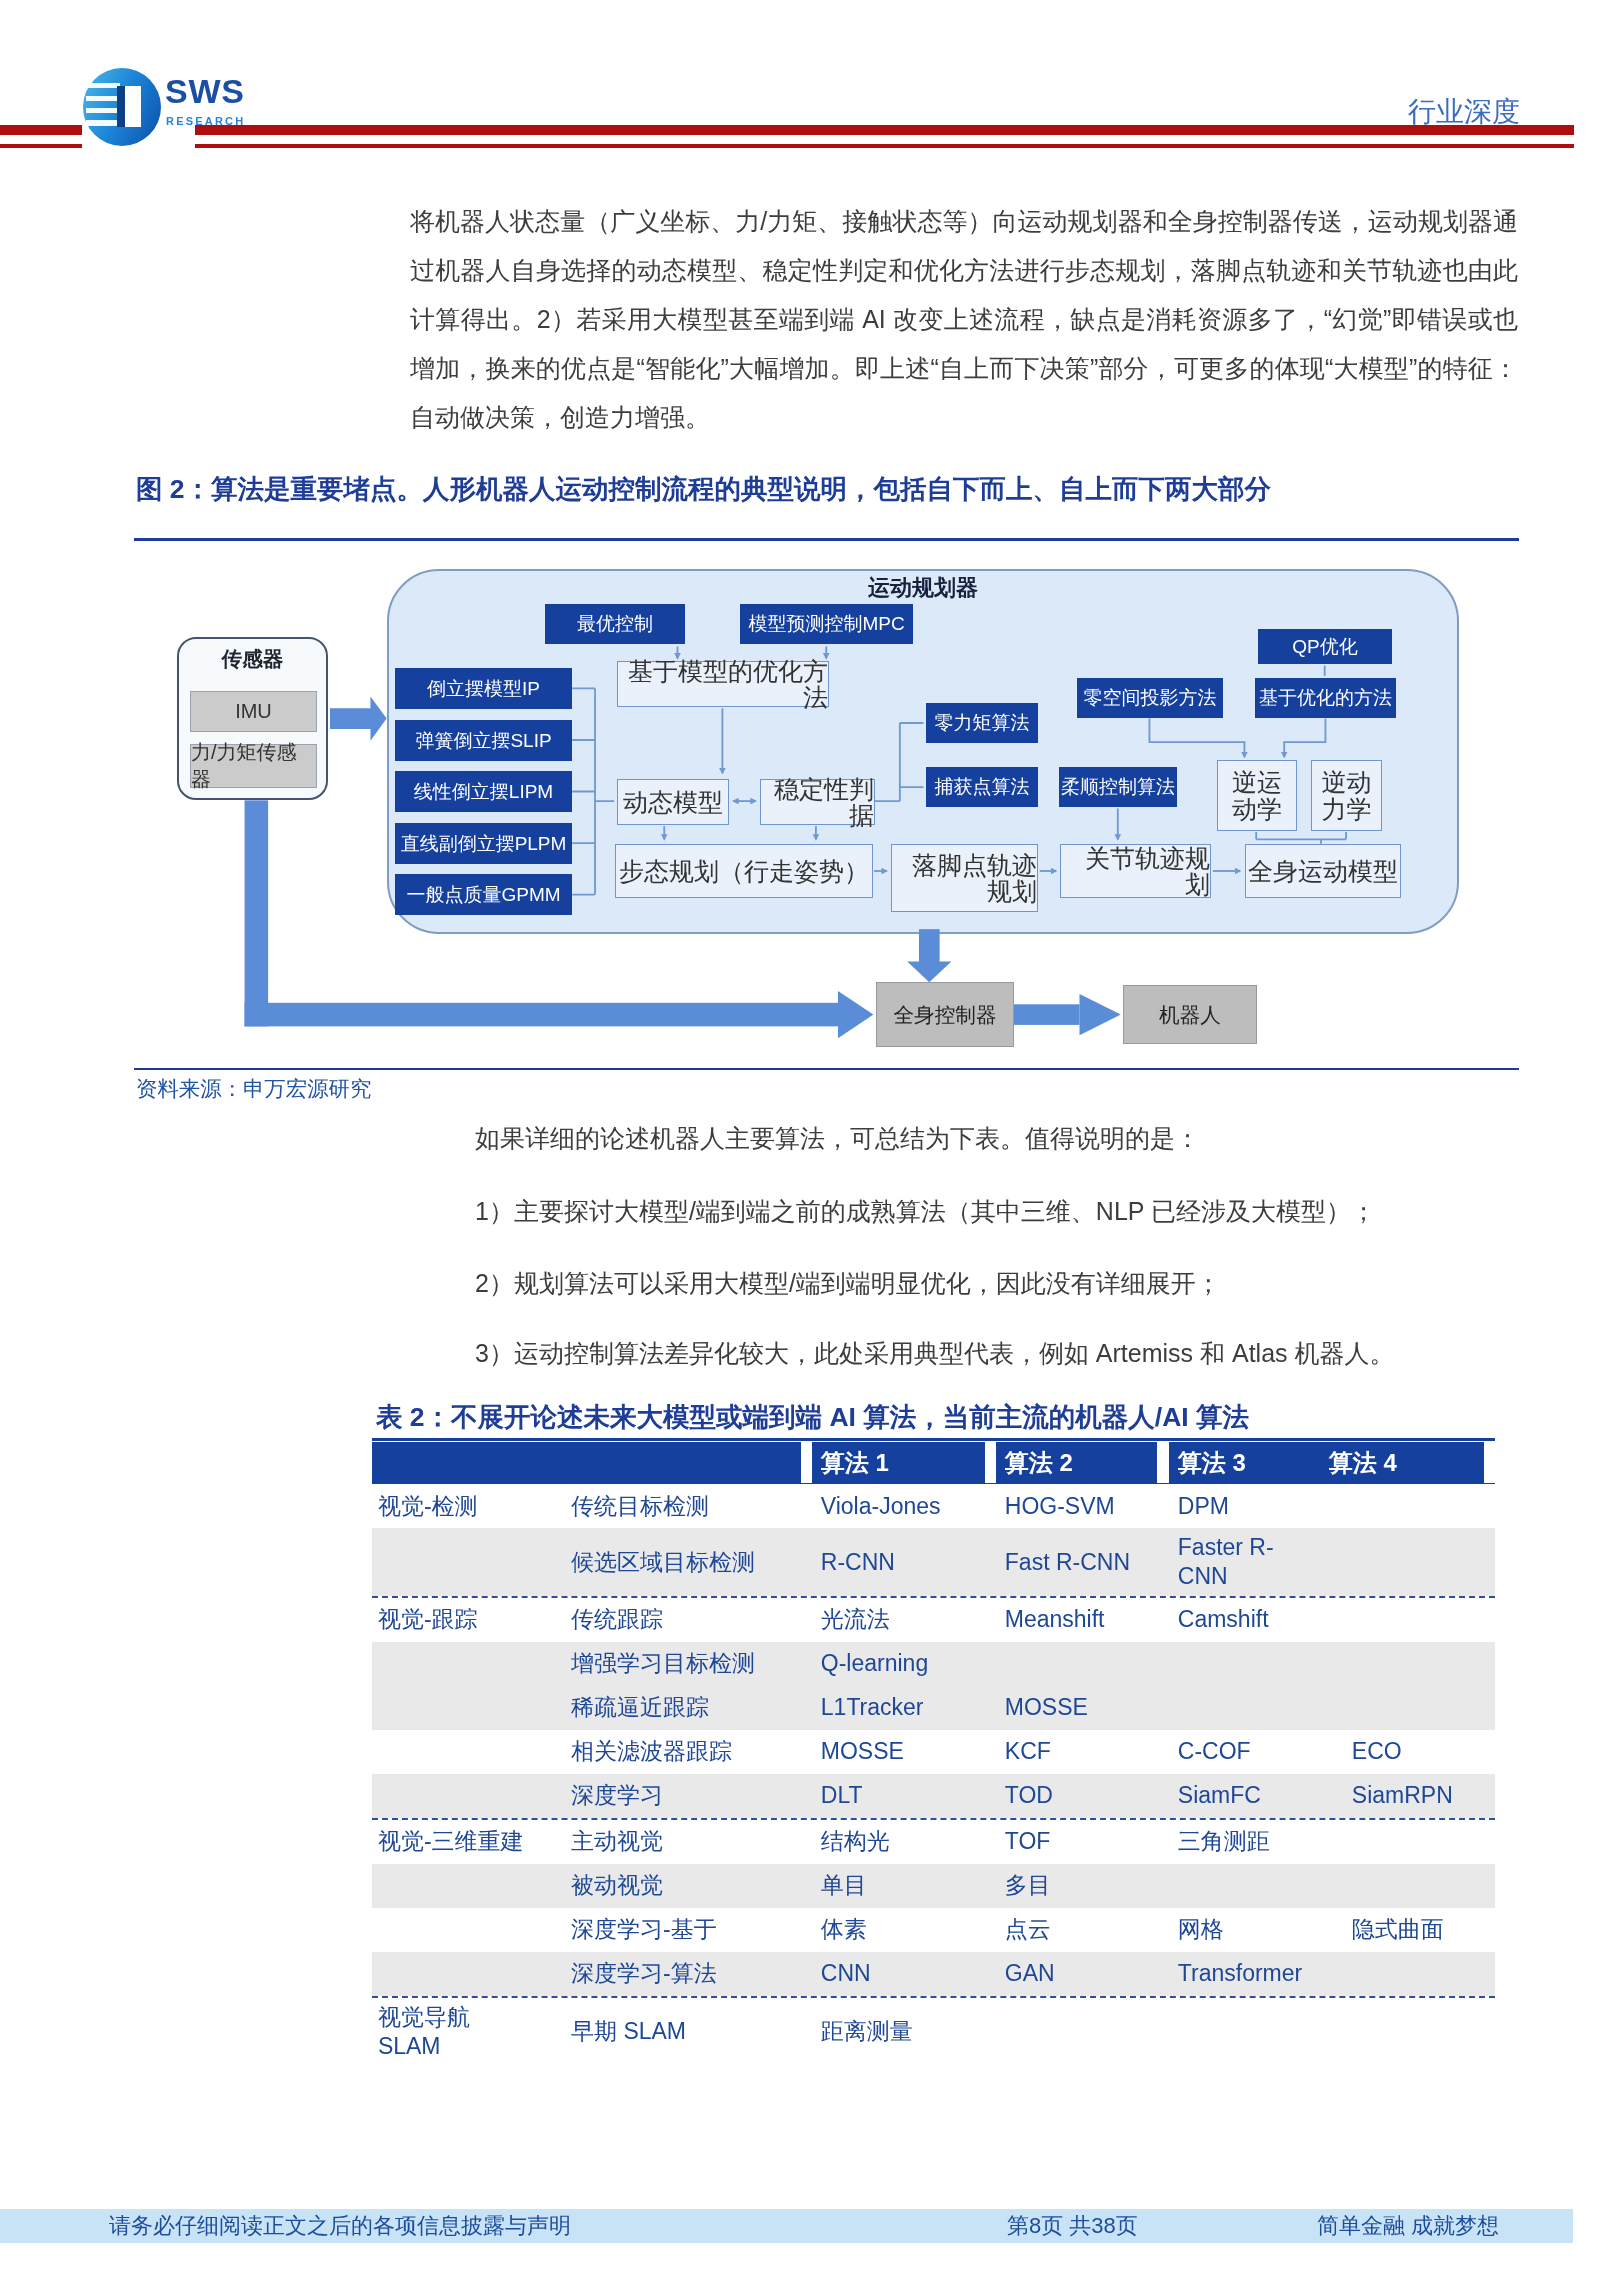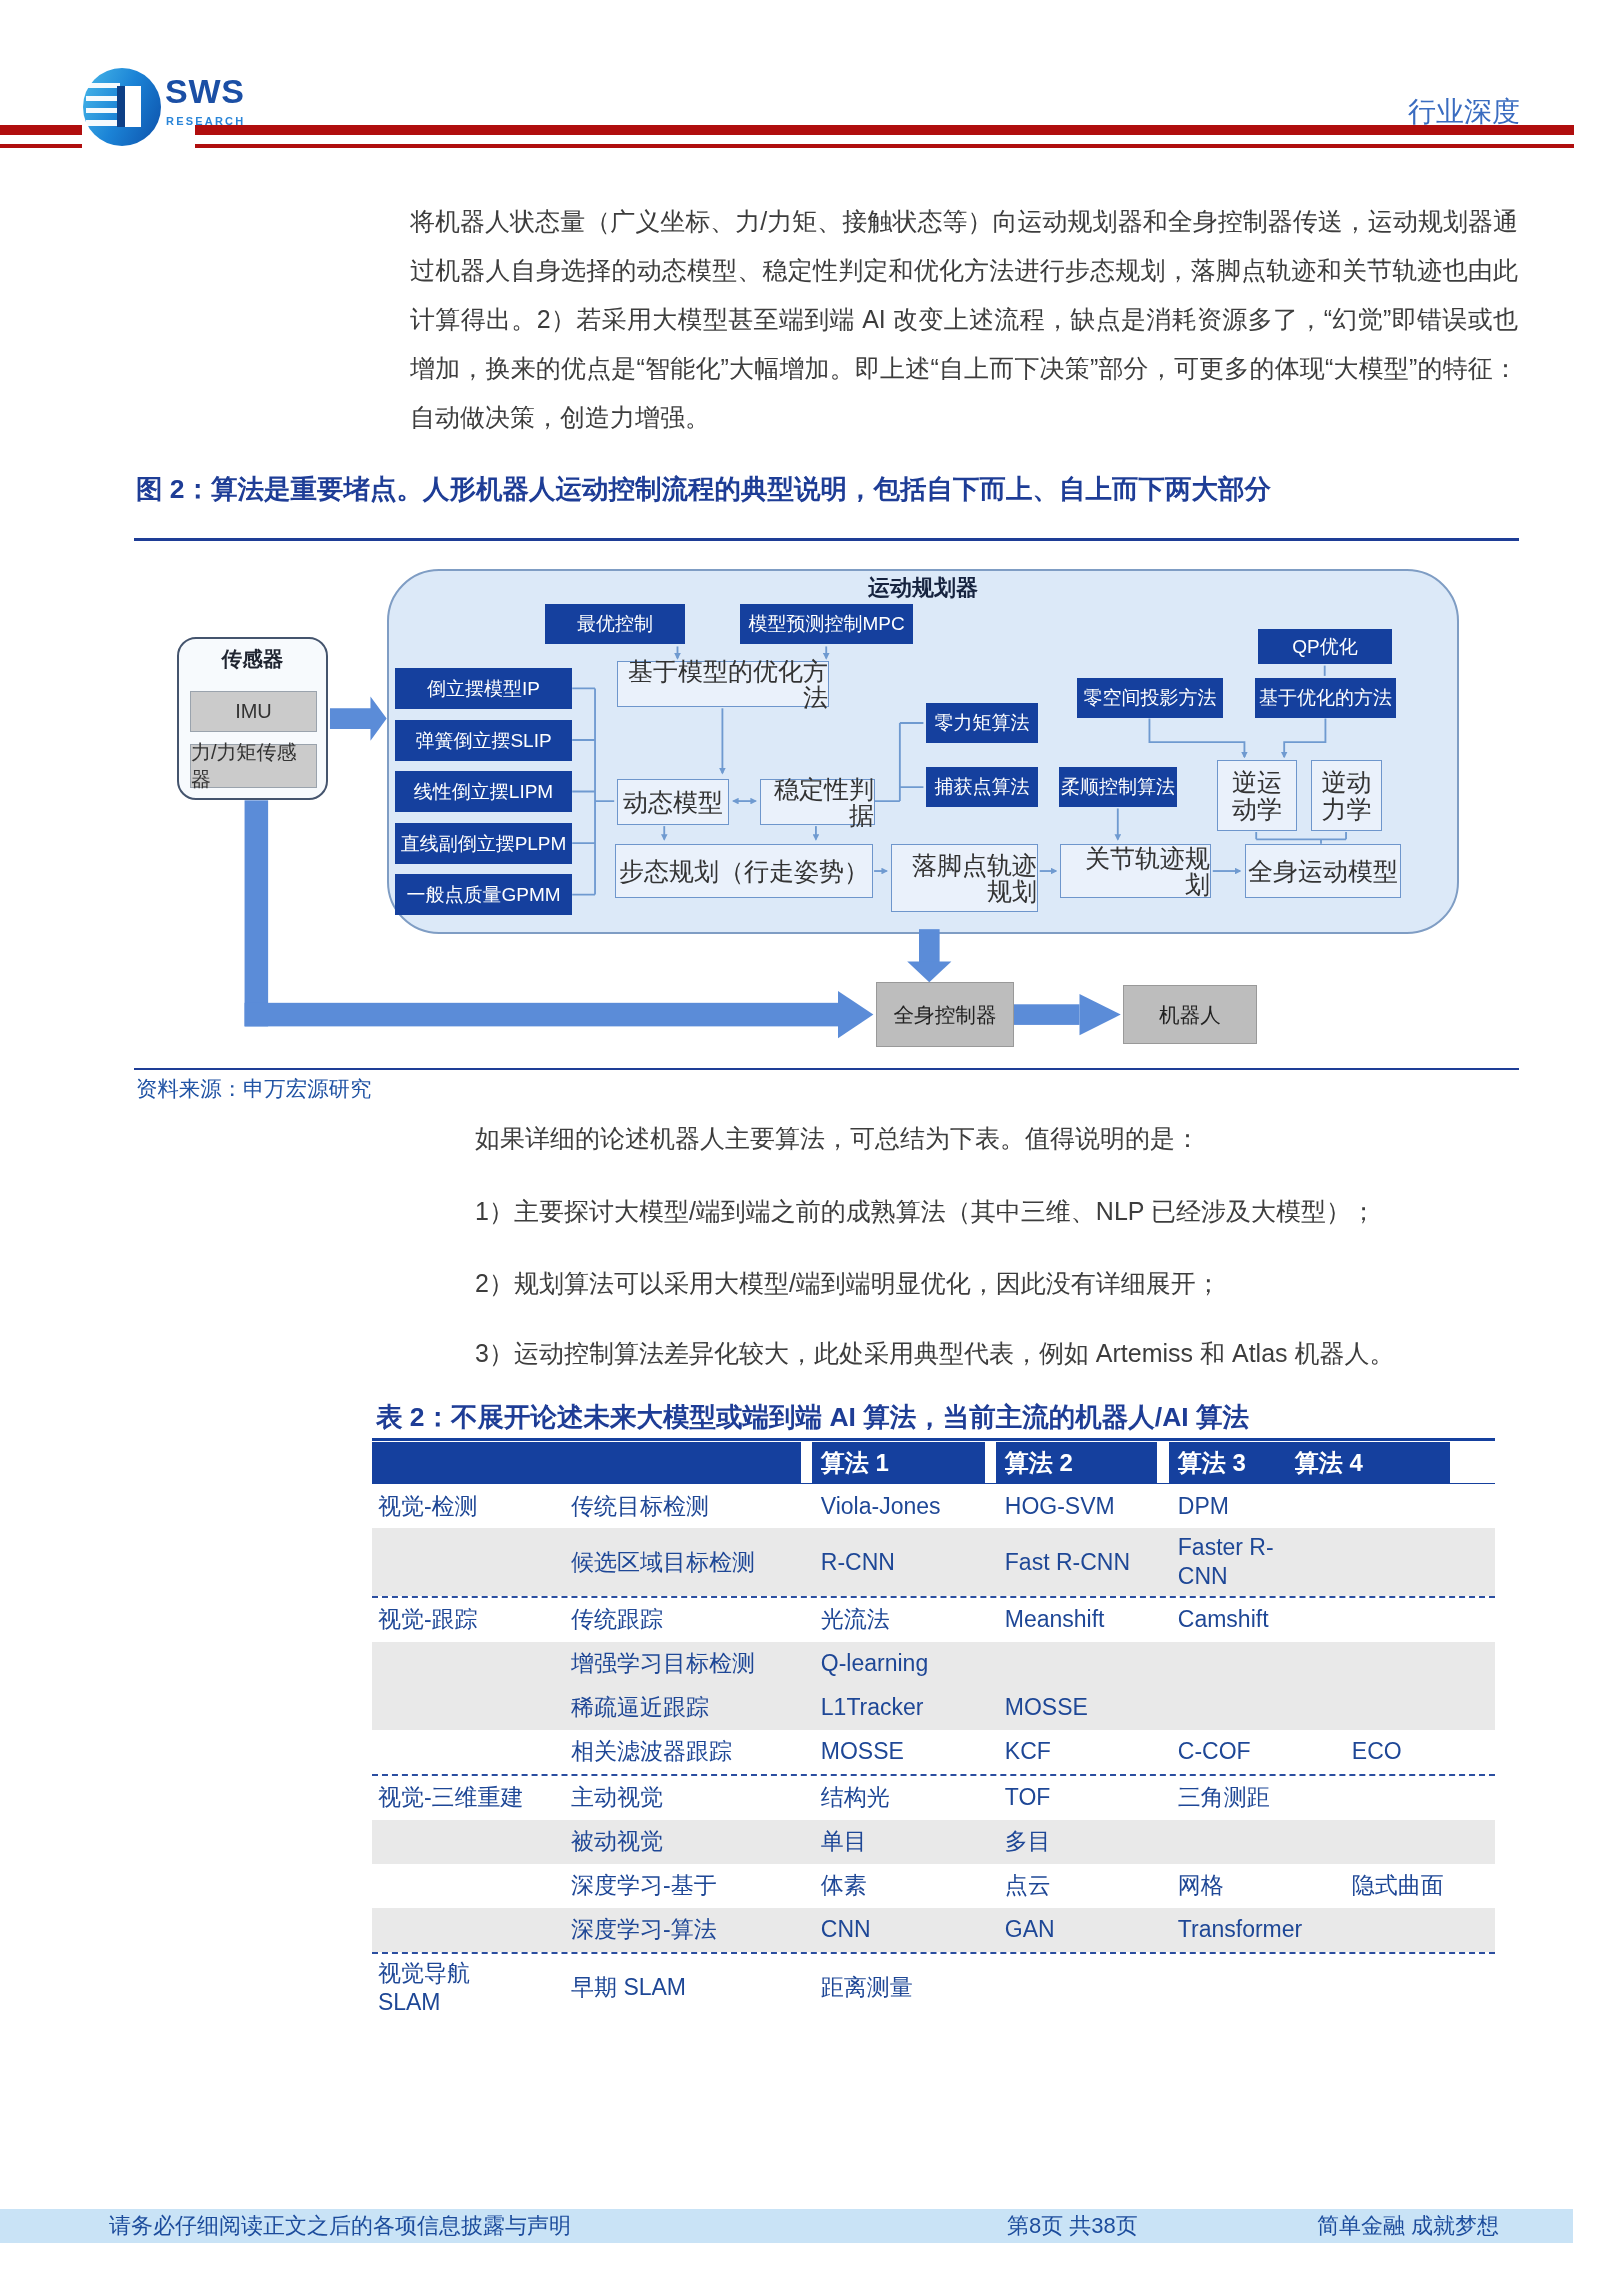--- a/index.html
+++ b/index.html
@@ -175,21 +175,21 @@
   <div class="mid-par" style="top:1337px;">3）运动控制算法差异化较大，此处采用典型代表，例如 Artemiss 和 Atlas 机器人。</div>
 
   <div class="tbl-title">表 2：不展开论述未来大模型或端到端 AI 算法，当前主流的机器人/AI 算法</div>
   <div class="tbl">
     <div class="tbl-topline"></div>
     <div class="t-head">
       <div class="h-cell" style="left:0;width:429px;"></div>
       <div class="h-cell" style="left:440px;width:173px;">算法 1</div>
       <div class="h-cell" style="left:624px;width:161px;">算法 2</div>
       <div class="h-cell" style="left:797px;width:163px;">算法 3</div>
-      <div class="h-cell" style="left:914px;width:164px;">算法 4</div>
+      <div class="h-cell" style="left:948px;width:164px;">算法 4</div>
     </div>
     <div>
         <div class="t-row white">
           <div class="t-cell c0">视觉-检测</div>
           <div class="t-cell c1">传统目标检测</div>
           <div class="t-cell c2">Viola-Jones</div>
           <div class="t-cell c3">HOG-SVM</div>
           <div class="t-cell c4">DPM</div>
           <div class="t-cell c5"></div>
         </div>
@@ -227,20 +227,28 @@
           <div class="t-cell c5"></div>
         </div>
         <div class="t-row white">
           <div class="t-cell c0"></div>
           <div class="t-cell c1">相关滤波器跟踪</div>
           <div class="t-cell c2">MOSSE</div>
           <div class="t-cell c3">KCF</div>
           <div class="t-cell c4">C-COF</div>
           <div class="t-cell c5">ECO</div>
         </div>
+        <div class="t-row gray">
+          <div class="t-cell c0"></div>
+          <div class="t-cell c1">深度学习</div>
+          <div class="t-cell c2">DLT</div>
+          <div class="t-cell c3">TOD</div>
+          <div class="t-cell c4">SiamFC</div>
+          <div class="t-cell c5">SiamRPN</div>
+        </div>
         <div class="t-row white divider">
           <div class="t-cell c0">视觉-三维重建</div>
           <div class="t-cell c1">主动视觉</div>
           <div class="t-cell c2">结构光</div>
           <div class="t-cell c3">TOF</div>
           <div class="t-cell c4">三角测距</div>
           <div class="t-cell c5"></div>
         </div>
         <div class="t-row gray">
           <div class="t-cell c0"></div>

